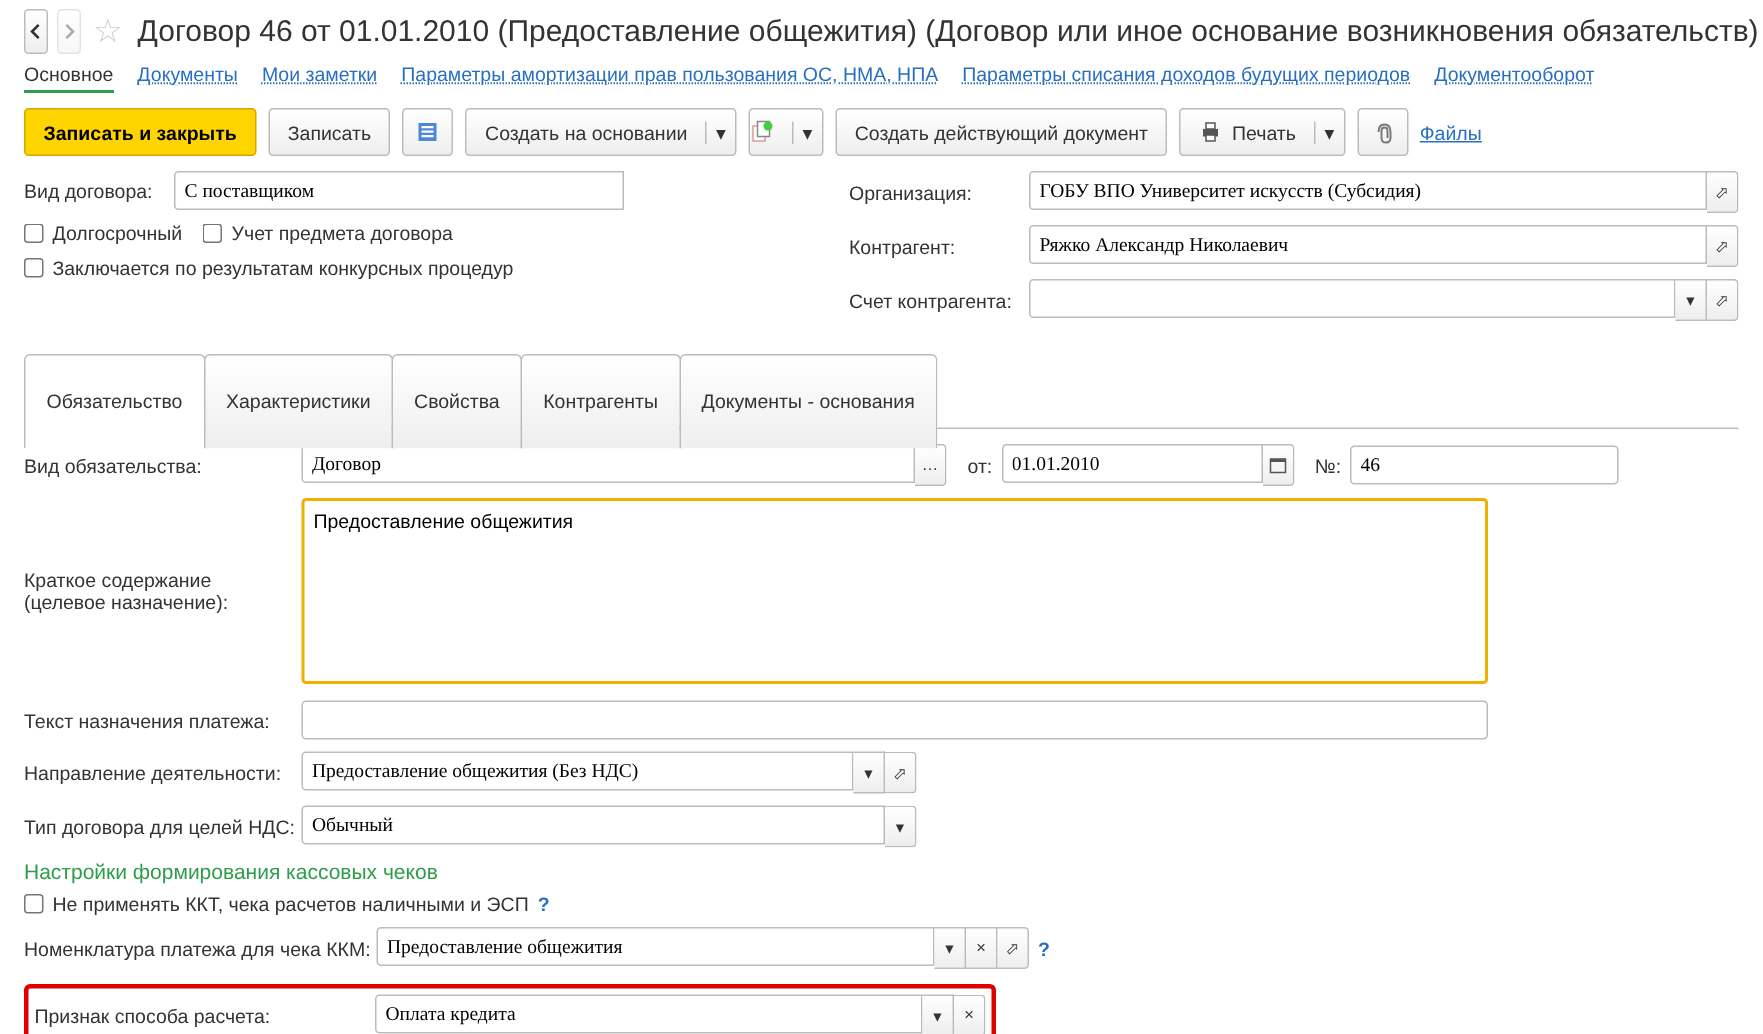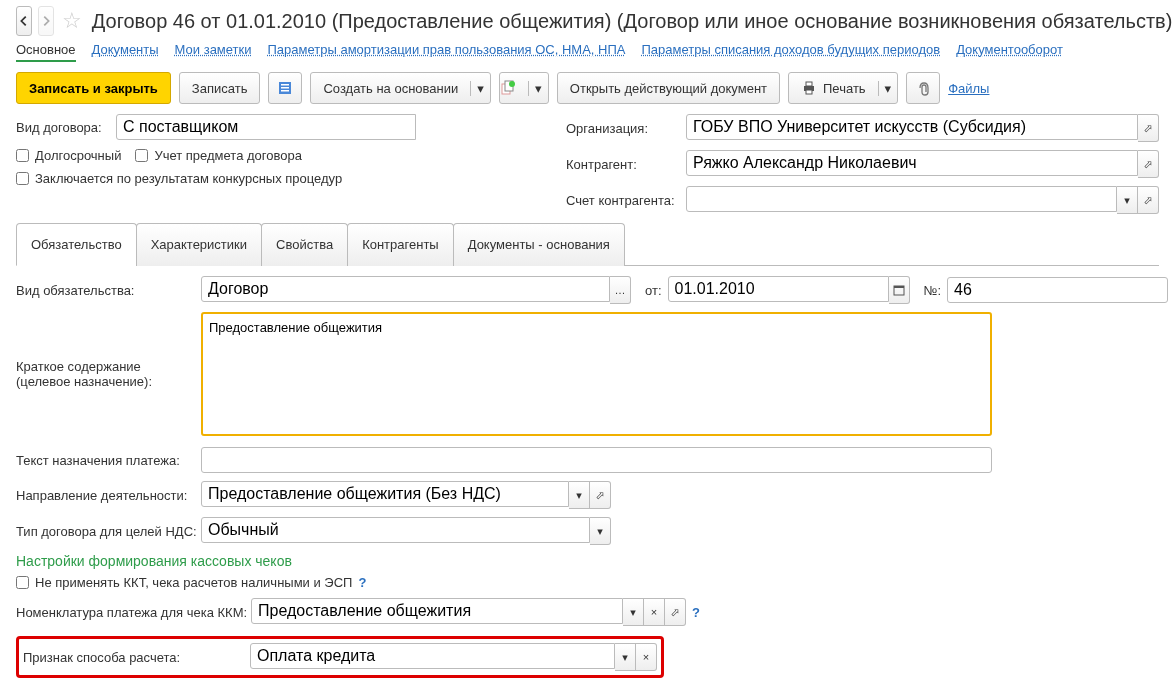--- a/index.html
+++ b/index.html
@@ -20,29 +20,29 @@
 .btn-caret{border-left:1px solid #bbb;margin-left:6px;padding-left:6px}
 .link{color:#2a6fbf;text-decoration:underline;cursor:pointer}
 .form-area{padding:0 16px}
 .form-row{display:flex;margin-bottom:8px;gap:10px}
 .col{display:flex;flex-direction:column;gap:8px}
 .left-col{width:540px}
 .right-col{flex:1}
 .field{display:flex;align-items:center}
 .lbl{width:100px;flex-shrink:0}
 .lbl-r{width:120px;flex-shrink:0}
-.inp{height:24px;border:1px solid #bbb;border-radius:3px;padding:0 6px;flex:1;background:#fff;font-size:16px;font-family:Liberation Sans, sans-serif}
+.inp{height:24px;border:1px solid #bbb;border-radius:3px;padding:0 6px;flex:1;background:#fff;font-size:13px;font-family:Liberation Serif, serif}
 .inp-grp{display:flex;flex:1}
 .inp-grp .inp{border-radius:3px 0 0 3px}
 .inp-grp .mini{width:20px;height:26px;border:1px solid #bbb;border-left:none;background:linear-gradient(#fff,#eee);display:flex;align-items:center;justify-content:center;cursor:pointer;font-size:11px}
 .inp-grp .mini:last-child{border-radius:0 3px 3px 0}
 .chk{display:flex;align-items:center;gap:6px}
 .chk input{margin:0}
 .tabs{display:flex;border-bottom:1px solid #bbb;margin:6px 0 10px 0}
-.tab{padding:13px 14px;border:1px solid #bbb;border-bottom:none;background:linear-gradient(#fff,#eee);margin-right:-1px;cursor:pointer;border-radius:4px 4px 0 0;position:relative;top:1px}
+.tab{padding:23px 14px;border:1px solid #bbb;border-bottom:none;background:linear-gradient(#fff,#eee);margin-right:-1px;cursor:pointer;border-radius:4px 4px 0 0;position:relative;top:14px}
 .tab.active{background:#fff;border-bottom:1px solid #fff}
 .wide-lbl{width:185px;flex-shrink:0}
 .textarea{border:2px solid #f0b000;border-radius:3px;padding:6px;width:775px;height:108px;resize:none;font-family:inherit;font-size:13px}
 .section-title{color:#2e9c4a;font-size:14px;margin:8px 0 6px 0}
 .help{color:#2a6fbf;font-weight:bold;margin-left:6px;cursor:pointer}
 .highlight{border:3px solid #d00;border-radius:4px;padding:4px;margin:4px 0}
 .small-lbl{width:235px;flex-shrink:0}
 svg.icon{width:16px;height:16px}
 </style>
 </head>
@@ -89,21 +89,21 @@
         <span class="btn-caret">▾</span>
       </div>
   <div class="btn btn-split btn-icon" style="width:42px">
         <svg class="icon" viewBox="0 0 16 16">
           <rect x="2" y="4" width="8" height="10" fill="#fff" stroke="#d99"></rect>
           <rect x="5" y="1" width="8" height="10" fill="#fff" stroke="#888"></rect>
           <circle cx="12" cy="4" r="3" fill="#4c4"></circle>
         </svg>
         <span class="btn-caret">▾</span>
       </div>
-  <div class="btn">Открыть действующий документ</div>
+  <div class="btn">Создать действующий документ</div>
   <div class="btn btn-split">
         <svg class="icon" viewBox="0 0 16 16">
           <rect x="3" y="6" width="10" height="5" fill="#555"></rect>
           <rect x="5" y="2" width="6" height="4" fill="#fff" stroke="#555"></rect>
           <rect x="5" y="10" width="6" height="4" fill="#fff" stroke="#555"></rect>
         </svg>
         <span>Печать</span>
         <span class="btn-caret">▾</span>
       </div>
   <div class="btn btn-icon">

